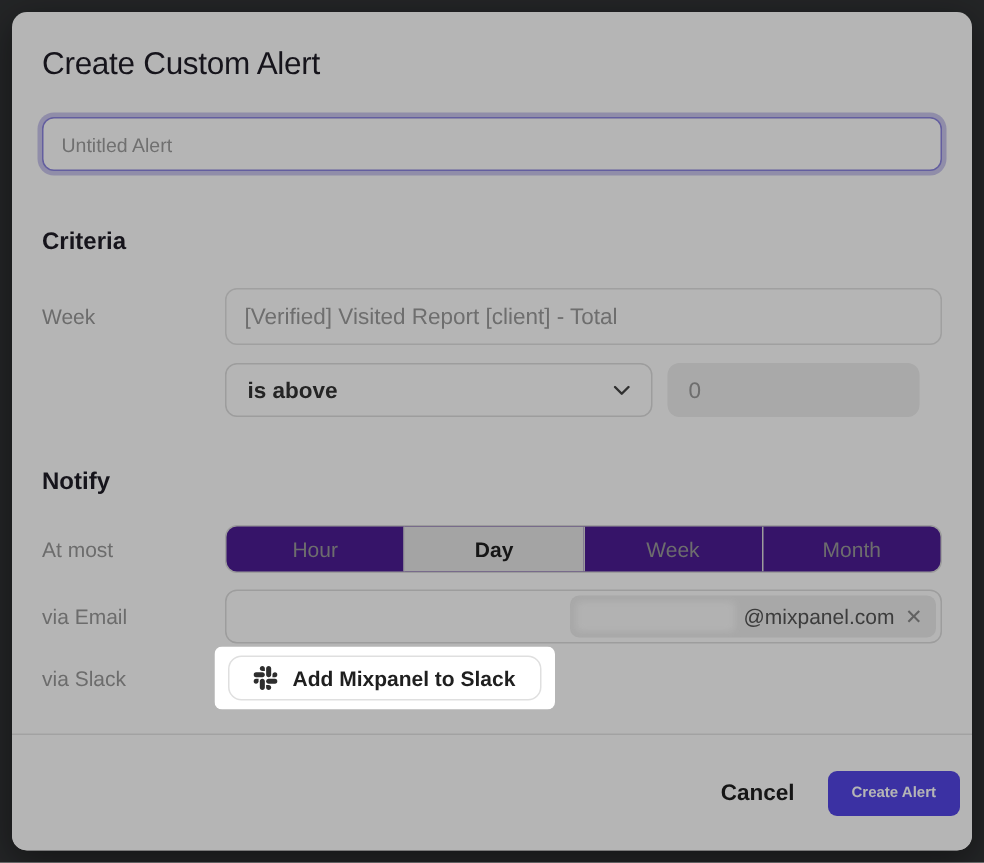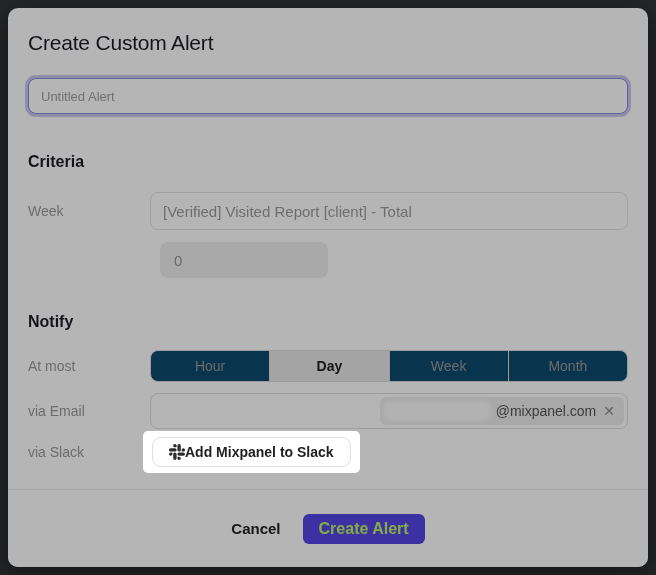--- a/index.html
+++ b/index.html
@@ -98,21 +98,21 @@
     font-size: 15px; color: #9b9b9b;
     outline: none;
   }
 
   .segmented {
     flex: 1; height: 32px;
     display: flex;
     border: 1px solid #dcdcdc;
     border-radius: 8px;
     overflow: hidden;
-    background: #0c4a6e;
+    background: #4c1d95;
   }
   .segment {
     flex: 1; border: none; background: transparent;
     font-family: "Liberation Sans", sans-serif;
     font-size: 14px; color: #9a9a9a;
     cursor: pointer;
     display: flex; align-items: center; justify-content: center;
   }
   .segment + .segment { border-left: 1px solid #dcdcdc; }
   .segment.selected { background: #e7e7e7; color: #1f1f1f; font-weight: 700; }
@@ -151,53 +151,53 @@
   
   .spotlight {
     position: relative; z-index: 60;
     margin-left: -7px;
     background: #ffffff;
     border-radius: 5px;
     padding: 6px 9px;
     display: inline-block;
   }
   .slack-button {
-    display: inline-flex; align-items: center; 
+    display: inline-flex; align-items: center; gap: 10px;
     height: 30px; padding: 0 16px;
     background: #ffffff;
     border: 1px solid #dfdfdf;
     border-radius: 9px;
     font-family: "Liberation Sans", sans-serif;
     font-size: 14px; font-weight: 700; color: #1f1f1f;
     cursor: pointer;
   }
   .slack-icon { width: 16px; height: 16px; color: #2e2e2e; }
 
   .footer {
     margin: 16px -20px 0 -20px;
     border-top: 1px solid #e5e5e5;
     height: 78px;
-    display: flex; align-items: center; justify-content: center;
+    display: flex; align-items: center; justify-content: flex-end;
     gap: 22px;
     padding: 0 8px;
     background: #fff;
   }
   .cancel-button {
     border: none; background: transparent;
     font-family: "Liberation Sans", sans-serif;
     font-size: 15px; font-weight: 700; color: #1f1f1f;
     cursor: pointer;
   }
   .create-button {
     border: none;
     height: 30px; padding: 0 16px;
     border-radius: 6px;
     background: #5346e6;
     font-family: "Liberation Sans", sans-serif;
-    font-size: 16px; font-weight: 700; color: #bef264;
+    font-size: 10px; font-weight: 700; color: #ffffff;
     cursor: pointer;
   }
 </style>
 </head>
 <body>
 
 <div class="modal">
 
   <div class="dialog-title">Create Custom Alert</div>
 
@@ -206,20 +206,26 @@
   <div class="section-heading criteria">Criteria</div>
 
   <div class="row row-when">
     <div class="row-label">Week</div>
     <div class="event-input">
       <span>[Verified] Visited Report [client] - Total</span>
     </div>
   </div>
 
   <div class="row row-cond">
+    <div class="condition-select">
+      <span>is above</span>
+      <svg class="chevron" viewBox="0 0 11 7" fill="none">
+        <path d="M1 1 L5.5 5.5 L10 1" stroke="#444" stroke-width="1.6" stroke-linecap="round" stroke-linejoin="round"></path>
+      </svg>
+    </div>
     <input class="threshold-input" type="text" value="0" style="">
   </div>
 
   <div class="section-heading notify">Notify</div>
 
   <div class="row row-atmost">
     <div class="row-label">At most</div>
     <div class="segmented">
       <button class="segment">Hour</button>
       <button class="segment selected">Day</button>

